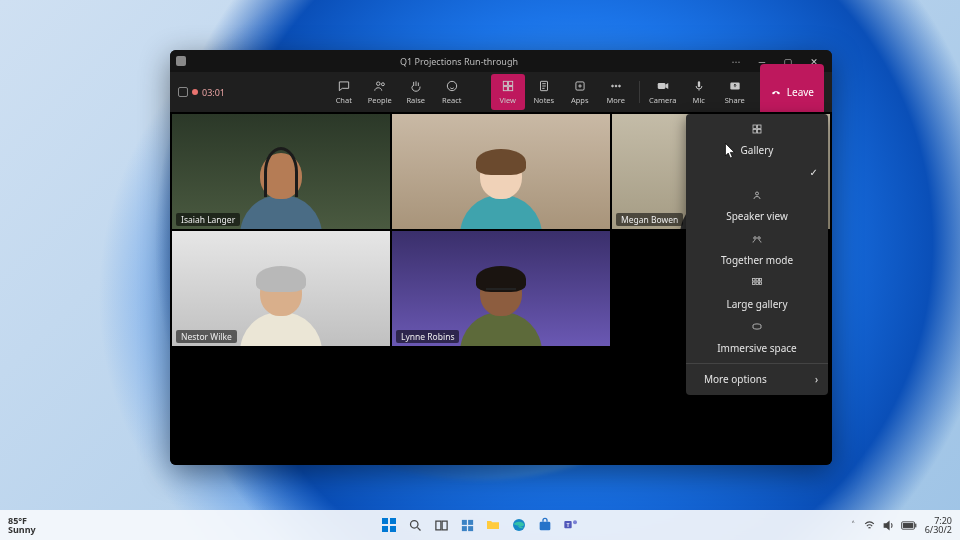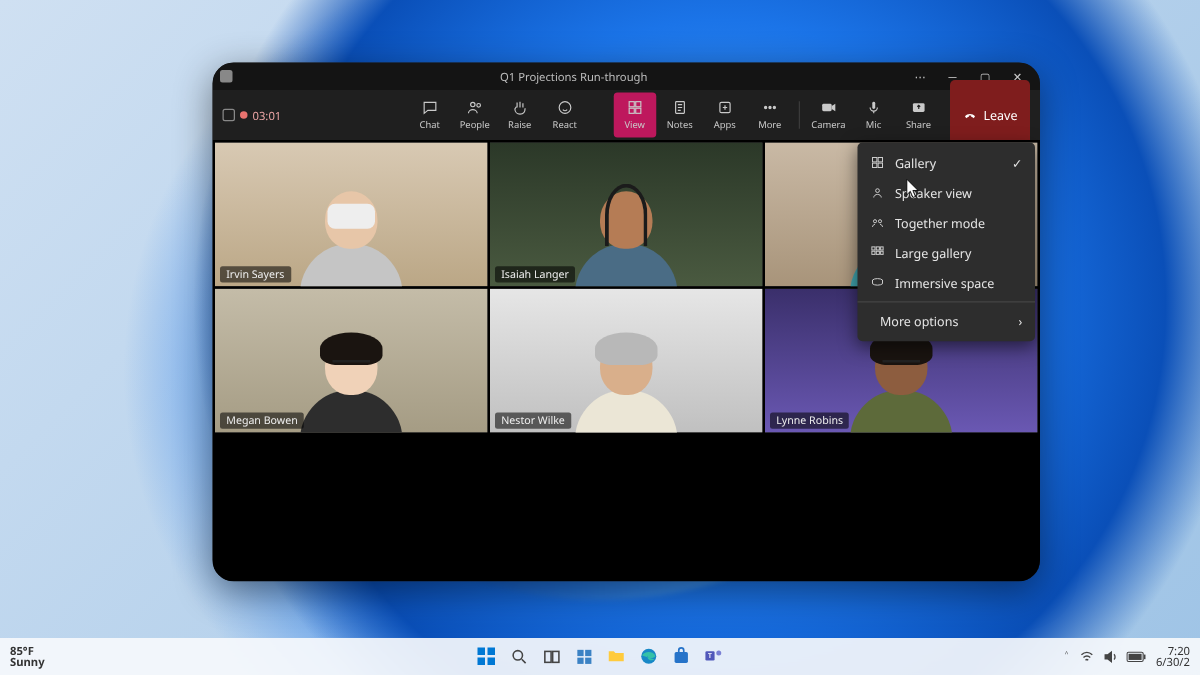--- a/index.html
+++ b/index.html
@@ -2,36 +2,36 @@
 <html><head>
 <meta charset="utf-8">
 <style>
 *{box-sizing:border-box;margin:0;padding:0;font-family:"Segoe UI",system-ui,sans-serif;}
 body{width:960px;height:540px;overflow:hidden;position:relative;background:#a7c9e8;}
 .wallpaper{position:absolute;inset:0;background:radial-gradient(circle at 60% 45%,#4fa8ff 0%,#1b74e8 35%,#0a4fb8 55%,transparent 65%),radial-gradient(circle at 45% 55%,#6cb8ff 0%,#2a7de8 30%,transparent 55%),linear-gradient(135deg,#cfe0f2 0%,#9fc4e6 100%);}
 .swirl{position:absolute;left:50%;top:50%;transform:translate(-50%,-50%);width:520px;height:420px;background:conic-gradient(from 40deg at 50% 50%,#0a4fb8,#4fa8ff,#0a4fb8,#6cb8ff,#0a4fb8);border-radius:50%;filter:blur(2px);opacity:.9;}
 .swirl::before,.swirl::after{content:"";position:absolute;border-radius:50%;}
 .swirl::before{inset:40px;background:conic-gradient(from 160deg,#1b74e8,#6cb8ff,#1b74e8);}
 .swirl::after{inset:100px;background:radial-gradient(circle,#1b74e8 40%,#0a4fb8 100%);}
-.teams-window{position:absolute;left:170px;top:50px;width:662px;height:415px;background:#1f1f1f;border-radius:17px;box-shadow:0 8px 30px rgba(0,0,0,.45);display:flex;flex-direction:column;overflow:hidden;}
+.teams-window{position:absolute;left:170px;top:50px;width:662px;height:415px;background:#1f1f1f;border-radius:6px;box-shadow:0 8px 30px rgba(0,0,0,.45);display:flex;flex-direction:column;overflow:hidden;}
 .titlebar{height:22px;background:#141414;display:flex;align-items:center;color:#bbb;font-size:9px;padding:0 6px;}
 .titlebar .app-icon{width:10px;height:10px;background:#888;border-radius:2px;margin-right:8px;}
 .titlebar .wtitle{flex:1;text-align:center;}
 .titlebar .win-controls{display:flex;gap:2px;}
 .wbtn{width:24px;height:18px;display:flex;align-items:center;justify-content:center;color:#ccc;font-size:9px;}
 .topbar{height:40px;background:#1f1f1f;display:flex;align-items:center;padding:0 8px;gap:2px;}
 .rec{display:flex;align-items:center;gap:4px;color:#e9a3a3;font-size:9px;}
 .rec .dot{width:6px;height:6px;background:#e9736f;border-radius:50%;}
 .rec .shield{width:10px;height:10px;border:1px solid #888;border-radius:2px;}
 .topbar .spacer{flex:1;}
 .tbtn{display:flex;flex-direction:column;align-items:center;justify-content:center;width:34px;height:36px;color:#c9c9c9;font-size:7.5px;gap:2px;border-radius:3px;cursor:pointer;}
 .tbtn .ic{width:14px;height:14px;display:flex;align-items:center;justify-content:center;}
 .tbtn svg{width:14px;height:14px;stroke:#c9c9c9;stroke-width:1.6;fill:none;}
 .tbtn-active{background:#be185d;margin-left:20px;}
-.leave{background:#7f1d1d;color:#fff;border-radius:4px;padding:21px 10px;font-size:10px;display:flex;align-items:center;gap:5px;margin-left:6px;cursor:pointer;}
+.leave{background:#be185d;color:#fff;border-radius:4px;padding:21px 10px;font-size:10px;display:flex;align-items:center;gap:5px;margin-left:6px;cursor:pointer;}
 .leave svg{width:12px;height:12px;fill:#fff;}
 .grid{flex:1;display:grid;grid-template-columns:repeat(3,1fr);grid-template-rows:repeat(3,1fr);gap:2px;background:#000;padding:2px;}
 .tile{position:relative;overflow:hidden;background:#3a3a3a;}
 .name{position:absolute;left:4px;bottom:3px;background:rgba(0,0,0,.55);color:#eee;font-size:8.5px;padding:1px 5px;border-radius:2px;}
 
 .scene{position:absolute;inset:0;}
 .bg1{background:linear-gradient(#d8c9b3,#bba786);} .bg2{background:linear-gradient(#2b3828,#4a5a40);} .bg3{background:linear-gradient(#c9b9a5,#a8947a);}
 .bg4{background:linear-gradient(#8fa5b5,#bccbd6);} .bg5{background:linear-gradient(#e0e0e0,#b0b0b0);} .bg6{background:linear-gradient(#d6d2c6,#b5ae9c);}
 .bg7{background:linear-gradient(#c4bca8,#a59c84);} .bg8{background:linear-gradient(#e6e6e6,#c0c0c0);} .bg9{background:linear-gradient(#3a2f6b,#6a58b3);}
 .person{position:absolute;left:50%;bottom:-6px;transform:translateX(-50%);}
@@ -39,21 +39,21 @@
 .body{width:82px;height:40px;border-radius:40px 40px 0 0;margin-top:-4px;}
 .skin-a{background:#e7c6a8;} .skin-b{background:#b57c55;} .skin-c{background:#f0d2b8;} .skin-d{background:#d9af8b;} .skin-e{background:#8d5d3f;}
 .sh-blue{background:#4a6c85;} .sh-grey{background:#c5c5c5;} .sh-teal{background:#3fa3ad;} .sh-dk{background:#2d2d2d;} .sh-cream{background:#ebe6d6;} .sh-burg{background:#6b2f3a;} .sh-green{background:#5d6a3a;}
 .hair{position:absolute;top:-4px;left:-4px;right:-4px;height:26px;border-radius:50% 50% 30% 30%;}
 .hr-dk{background:#2a2018;} .hr-bl{background:#1a1410;} .hr-br{background:#6b4a2e;}
 .glasses{position:absolute;top:18px;left:6px;right:6px;height:8px;border-top:2px solid #222;}
 .hpset{position:absolute;top:-6px;left:4px;right:4px;height:50px;border:3px solid #1b1b1b;border-bottom:none;border-radius:50% 50% 0 0;}
 .vrhead{position:absolute;top:10px;left:2px;right:2px;height:20px;background:#eee;border-radius:6px;}
 
 .menu{position:absolute;top:64px;left:516px;width:142px;background:#2d2d2d;border-radius:4px;box-shadow:0 4px 14px rgba(0,0,0,.5);padding:4px 0;z-index:5;font-size:10px;color:#e5e5e5;}
-.menu .mi{display:flex;align-items:center;gap:8px;padding:5px 10px;cursor:pointer;}
+.menu .mi{display:flex;align-items:center;gap:8px;padding:5px 10px;cursor:pointer;flex-direction:column;}
 .menu .mi .mic{width:12px;height:12px;display:flex;align-items:center;justify-content:center;}
 .menu .mi .mic svg{width:12px;height:12px;stroke:#ccc;stroke-width:1.6;fill:none;}
 .menu .mi .chk{margin-left:auto;font-size:10px;}
 .menu .sep{height:1px;background:#444;margin:3px 0;}
 .menu .more{display:flex;align-items:center;justify-content:space-between;padding:5px 10px;cursor:pointer;}
 .cursor{position:absolute;top:92px;left:554px;width:14px;height:18px;z-index:6;pointer-events:none;}
 .cursor svg{width:14px;height:18px;}
 
 .taskbar{position:absolute;left:0;right:0;bottom:0;height:30px;background:rgba(246,248,252,.92);backdrop-filter:blur(6px);display:flex;align-items:center;padding:0 8px;font-size:9px;color:#333;}
 .taskbar .left{display:flex;flex-direction:column;line-height:1.05;font-weight:bold;}
@@ -194,30 +194,20 @@
     <div class="leave">
         <svg viewBox="0 0 24 24">
           <path d="M4 14c4-5 12-5 16 0l-2 3c-2-2-3-2-4-2v-2c-1-.5-3-.5-4 0v2c-1 0-2 0-4 2z"></path>
         </svg>
         <span>Leave</span>
       </div>
   </div>
 
   <div class="grid">
     <div class="tile">
-        <div class="scene bg1"></div>
-        <div class="person">
-          <div class="head skin-a" style="position:relative">
-            <div class="vrhead"></div>
-          </div>
-          <div class="body sh-grey"></div>
-        </div>
-        <div class="name">Irvin Sayers</div>
-      </div>
-    <div class="tile">
         <div class="scene bg2"></div>
         <div class="person">
           <div class="head skin-b" style="position:relative">
             <div class="hpset"></div>
           </div>
           <div class="body sh-blue"></div>
         </div>
         <div class="name">Isaiah Langer</div>
       </div>
     <div class="tile">

